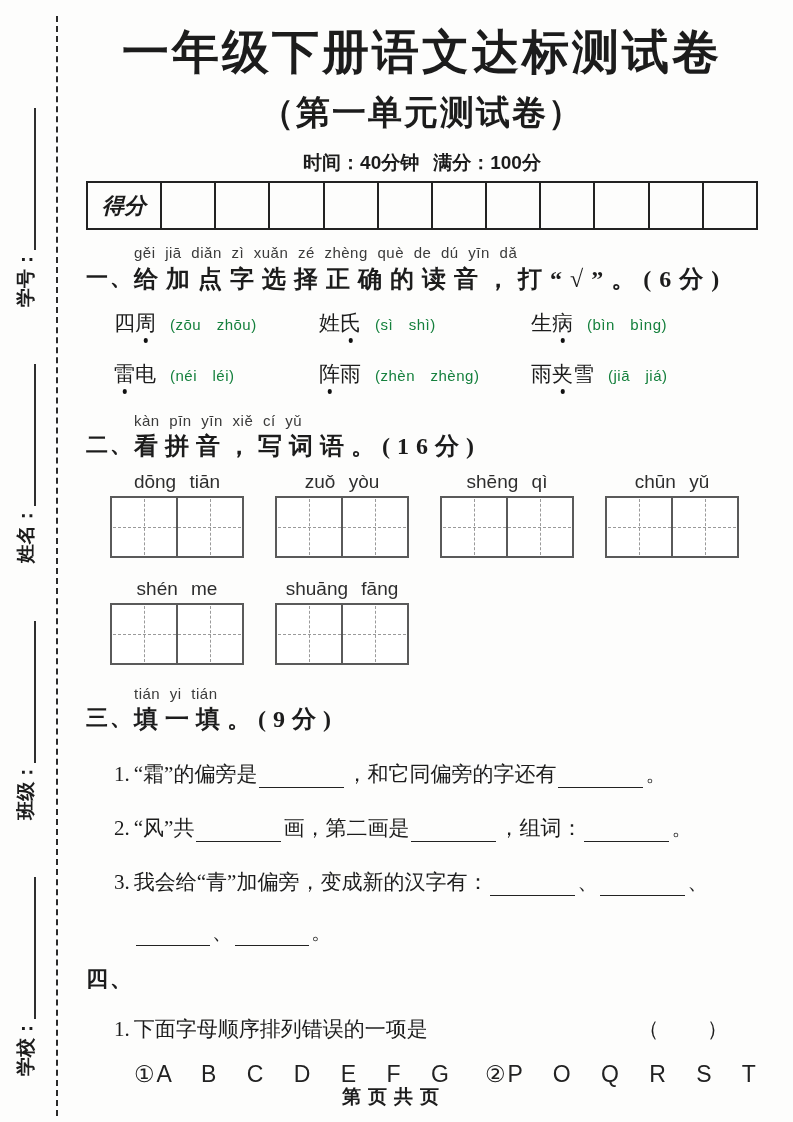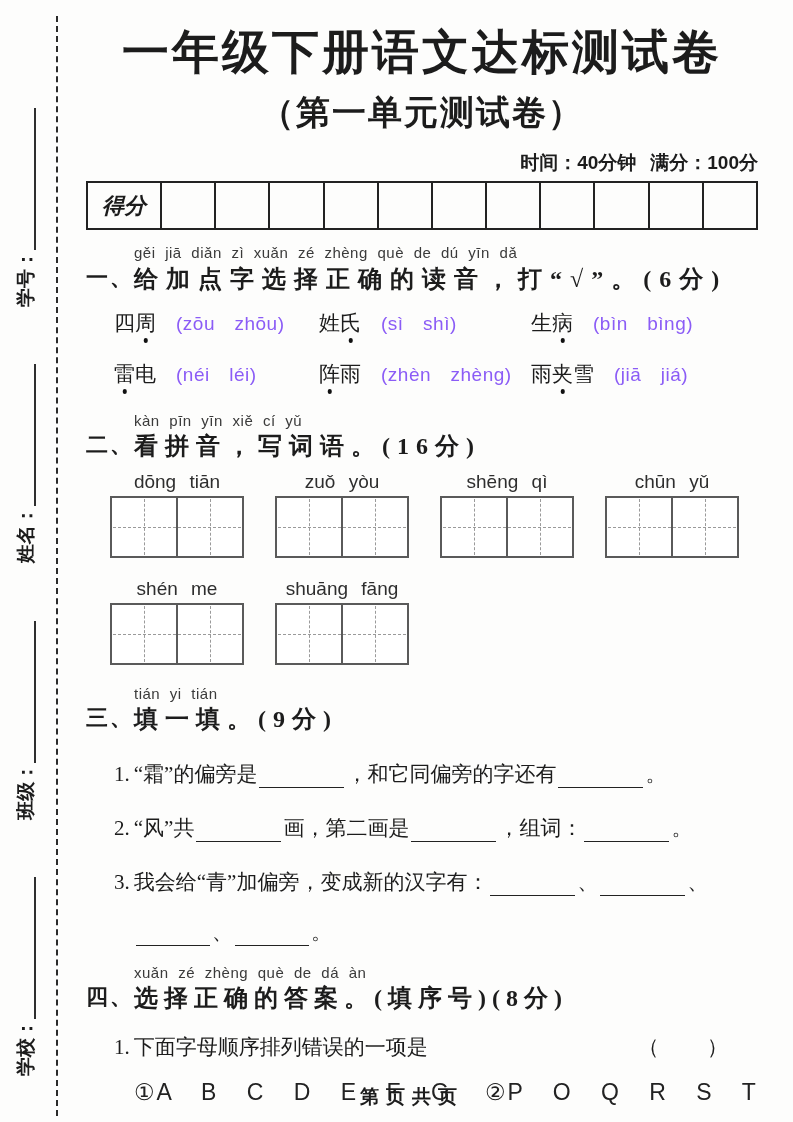--- a/index.html
+++ b/index.html
@@ -20,21 +20,21 @@
   }
   .sb-field { white-space:nowrap; }
   .sb-blank { display:inline-block; width:142px; height:1em;
     border-bottom:2px solid #2e2e2e; vertical-align:-4px; }
   
   .content { position:absolute; left:86px; top:0; width:672px; }
   .title { margin-top:24px; text-align:center; font-family:"Liberation Sans", sans-serif;
     font-size:47px; font-weight:900; letter-spacing:3px; line-height:1.2; }
   .subtitle { margin-top:10px; text-align:center; font-family:"Liberation Sans", sans-serif;
     font-size:34px; font-weight:700; letter-spacing:2px; }
-  .info-line { margin-top:14px; text-align:right; font-family:"Liberation Sans", sans-serif;
+  .info-line { margin-top:14px; text-align:center; font-family:"Liberation Sans", sans-serif;
     font-size:19px; font-weight:700; }
   .info-line .gap { display:inline-block; width:14px; }
   table.score { margin-top:5px; width:100%; border-collapse:collapse; table-layout:auto; }
   table.score td { border:2px solid #222; text-align:center;
     font-size:22px; font-weight:700; padding:0; }
   table.score tr:first-child td { height:41px; }
   table.score tr:last-child td  { height:45px;font-style:italic; }
   table.score td.lab { width:72px; }
   
   .sec-head { display:flex; align-items:flex-end; }
@@ -45,22 +45,22 @@
   .s1 .sec-title { letter-spacing:8px; }
   .s2 .sec-title, .s3 .sec-title { letter-spacing:7px; }
   .s4 .sec-title { letter-spacing:6px; }
   
   .word-row { display:grid; grid-template-columns:205px 212px 1fr;
     margin-left:28px; margin-top:15px; }
   .word-item { font-size:21px; white-space:nowrap; padding-bottom:8px; }
   .wchar { display:inline-block; position:relative; }
   .wchar.dot::after { content:""; position:absolute; left:50%; transform:translateX(-50%);
     bottom:-6px; width:4.5px; height:4.5px; border-radius:50%; background:#111; }
-  .word-opts { font-family:"Liberation Sans", sans-serif; font-size:19px; color:#8b5cf6;
-    margin-left:20px; letter-spacing:0.5px; }
+  .word-opts { font-family:"Liberation Sans", sans-serif; font-size:15px; color:#15803d;
+    margin-left:14px; letter-spacing:0.5px; }
   
   .grid-row { display:flex; gap:31px; margin-left:24px; margin-top:10px; }
   .grid-row + .grid-row { margin-top:20px; }
   .grid-col { width:134px; }
   .grid-pinyin { text-align:center; font-family:"Liberation Sans", sans-serif;
     font-size:19px; color:#2e2e2e; margin-bottom:3px; white-space:nowrap; word-spacing:8px; }
   .tzg { position:relative; height:58px; border:2px solid #5a5a5a; display:flex;
     background:#fff; }
   .tzg::after { content:""; position:absolute; left:1px; right:1px; top:50%;
     border-top:1.5px dashed #9a9a9a; }
@@ -77,21 +77,21 @@
   .fill-line.cont .blank { width:74px; }
   
   .q-line { display:flex; justify-content:space-between; margin-left:28px;
     margin-top:20px; font-size:21px; width:616px; }
   .answer-paren { letter-spacing:2px; }
   .options-line { margin-left:48px; margin-top:18px; font-family:"Liberation Sans", sans-serif;
     font-size:23px; color:#222; }
   .opt-group { word-spacing:20px; letter-spacing:2px; }
   .opt-group + .opt-group { margin-left:34px; }
   
-  .footer { position:absolute; bottom:12px; left:102px; width:620px; text-align:center;
+  .footer { position:absolute; bottom:12px; left:84px; width:620px; text-align:center;
     font-size:19px; font-weight:700; letter-spacing:7px; }
   .mt { margin-top:14px; }
 </style>
 </head>
 <body>
 
 <div class="page">
   <div class="seal-line"></div>
   <div class="sidebar">
       <span class="sb-field"><span>学校：</span><span class="sb-blank"></span></span>
@@ -211,24 +211,20 @@
     </div>
     <div>
         <div class="fill-line"><span class="item-num">1.</span><span>“霜”的偏旁是</span><span class="blank"></span><span>，和它同偏旁的字还有</span><span class="blank"></span><span>。</span></div>
         <div class="fill-line"><span class="item-num">2.</span><span>“风”共</span><span class="blank"></span><span>画，第二画是</span><span class="blank"></span><span>，组词：</span><span class="blank"></span><span>。</span></div>
         <div class="fill-line"><span class="item-num">3.</span><span>我会给“青”加偏旁，变成新的汉字有：</span><span class="blank"></span><span>、</span><span class="blank"></span><span>、</span></div>
         <div class="fill-line cont"><span class="blank"></span><span>、</span><span class="blank"></span><span>。</span></div>
       </div>
 
     <div class="sec-head s4" style="margin-top:18px">
       <span class="sec-num">四、</span>
-      <div class="sec-body">
-        <div class="pinyin-line">xuǎn zé zhèng què de dá àn</div>
-        <div class="sec-title">选择正确的答案。(填序号)(8分)</div>
-      </div>
     </div>
     <div class="q-line">
       <span><span class="item-num">1.</span><span>下面字母顺序排列错误的一项是</span></span>
       <span class="answer-paren">（　　）</span>
     </div>
     <div class="options-line"><span class="opt-group">①A B C D E F G</span><span class="opt-group">②P O Q R S T</span></div>
   </div>
 
   <div class="footer">第页共页</div>
 </div>

